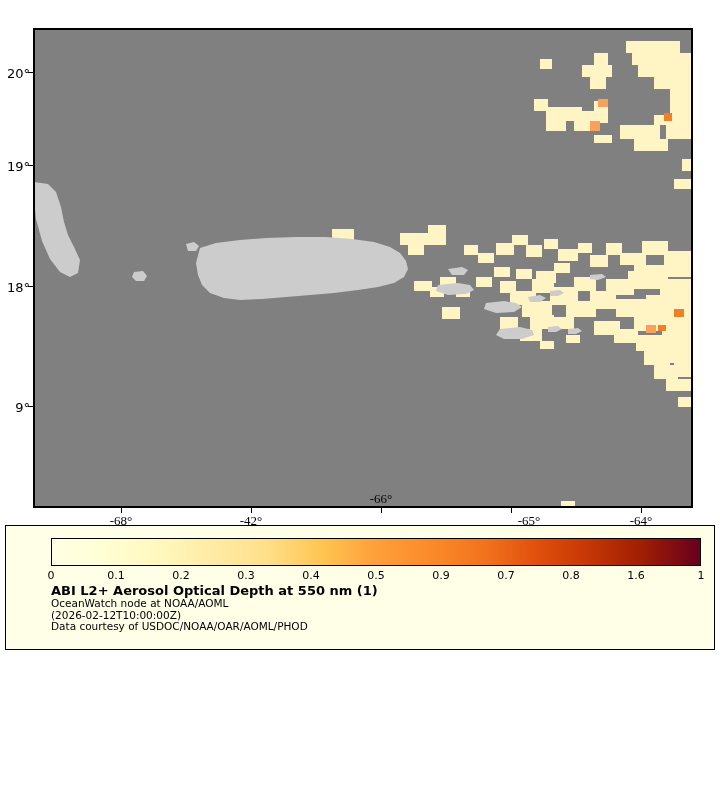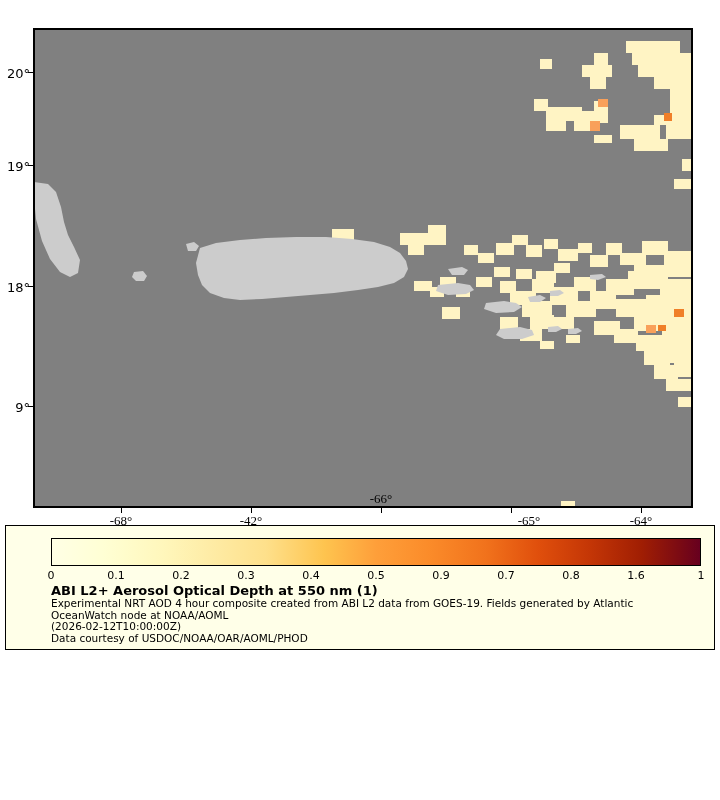--- a/index.html
+++ b/index.html
@@ -310,20 +310,19 @@
       <span class="cbar-tick-label" style="left:350px;">0.5</span>
       <span class="cbar-tick-label" style="left:415px;">0.9</span>
       <span class="cbar-tick-label" style="left:480px;">0.7</span>
       <span class="cbar-tick-label" style="left:545px;">0.8</span>
       <span class="cbar-tick-label" style="left:610px;">1.6</span>
       <span class="cbar-tick-label" style="left:675px;">1</span>
     </div>
 
     <div class="legend-text">
       <span class="legend-title">ABI L2+ Aerosol Optical Depth at 550 nm (1)</span>
-      <span class="legend-line">Experimental NRT AOD 4 hour composite created from ABI L2 data from GOES-19. Fields generated by Atlantic</span>
       <span class="legend-line">OceanWatch node at NOAA/AOML</span>
       <span class="legend-line">(2026-02-12T10:00:00Z)</span>
       <span class="legend-line">Data courtesy of USDOC/NOAA/OAR/AOML/PHOD</span>
     </div>
   </div>
 
 </div>
 
 </body></html>

